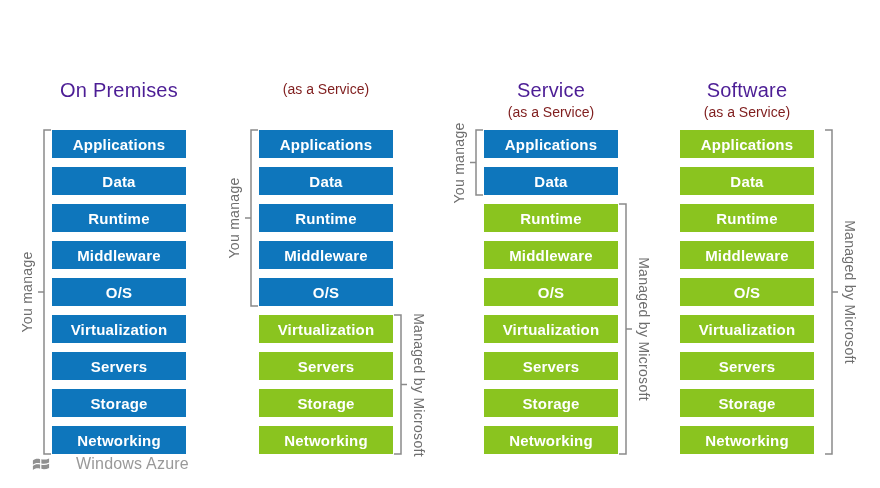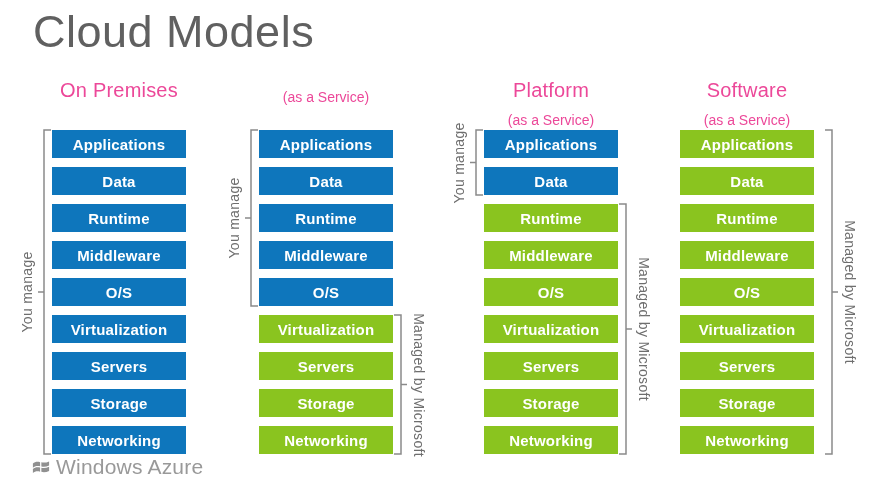--- a/index.html
+++ b/index.html
@@ -10,22 +10,22 @@
   }
   .page-title {
     position:absolute; left:33px; top:6px;
     font-size:45px; font-weight:300; color:#606060; letter-spacing:0.5px;
   }
   .column { position:absolute; top:0; height:488px; width:134px; }
   .col-header {
     position:absolute; top:79px; left:50%; transform:translateX(-50%);
     text-align:center; white-space:nowrap;
   }
-  .col-title { font-size:20px; color:#ec4899; letter-spacing:0.2px; }
-  .col-subtitle { font-size:14px; color:#ec4899; margin-top:10px;text-align:center; }
+  .col-title { font-size:20px; color:#4c1d95; letter-spacing:0.2px; }
+  .col-subtitle { font-size:14px; color:#7f1d1d; margin-top:2px;text-align:center; }
   .layer-box {
     position:absolute; left:0; width:134px; height:28px;
     display:flex; align-items:center; justify-content:center;
   }
   .layer-box.you { background:var(--you-color,#0e76bc); }
   .layer-box.vendor { background:var(--vendor-color,#8ac41f); }
   .layer-label {
     color:#ffffff; font-size:15px; font-weight:600; letter-spacing:0.2px;
     line-height:1;
   }
@@ -33,28 +33,27 @@
     position:absolute; white-space:nowrap;
     font-size:14px; color:#6e6e6e; letter-spacing:0.3px;
   }
   .v-label.left  { transform:translate(-50%,-50%) rotate(-90deg); }
   .v-label.right { transform:translate(-50%,-50%) rotate(90deg); }
   .brackets-overlay { position:absolute; left:0; top:0; pointer-events:none; }
   .footer-logo {
     position:absolute; left:32px; top:455px;
     display:flex; align-items:center; gap:6px;
   }
-  .footer-logo-text { font-size:21px; color:#999999; letter-spacing:0.2px; }
+  .footer-logo-text { font-size:16px; color:#999999; letter-spacing:0.2px;margin-left:20px; }
 </style>
 </head>
 <body>
 
 <div class="stage">
 
-  <div class="page-title">Cloud Models</div>
 
   <div id="columns-root">
       <div class="column" style="left: 52px;">
         <div class="col-header">
           <div class="col-title">On Premises</div>
         </div>
         <div class="layer-box you" style="top: 130px;">
           <span class="layer-label">Applications</span>
         </div>
         <div class="layer-box you" style="top: 167px;">
@@ -109,21 +108,21 @@
         </div>
         <div class="layer-box vendor" style="top: 389px;">
           <span class="layer-label">Storage</span>
         </div>
         <div class="layer-box vendor" style="top: 426px;">
           <span class="layer-label">Networking</span>
         </div>
       </div>
       <div class="column" style="left: 484px;">
         <div class="col-header">
-          <div class="col-title">Platform</div>
+          <div class="col-title">Service</div>
           <div class="col-subtitle">(as a Service)</div>
         </div>
         <div class="layer-box you" style="top: 130px;">
           <span class="layer-label">Applications</span>
         </div>
         <div class="layer-box you" style="top: 167px;">
           <span class="layer-label">Data</span>
         </div>
         <div class="layer-box vendor" style="top: 204px;">
           <span class="layer-label">Runtime</span>

